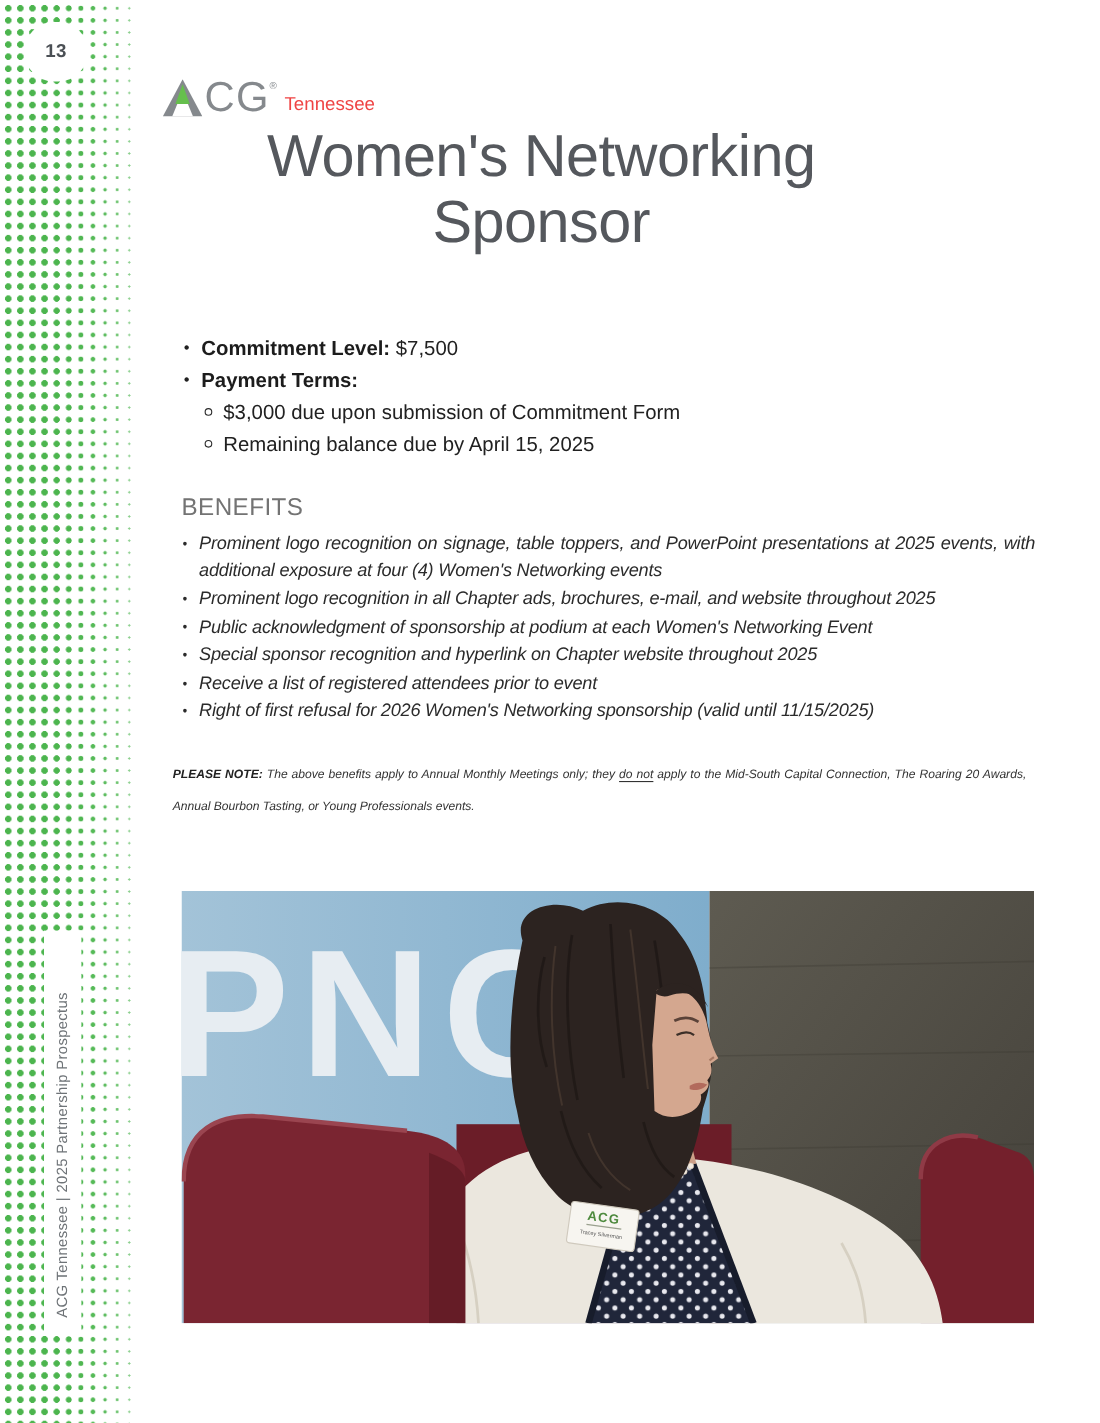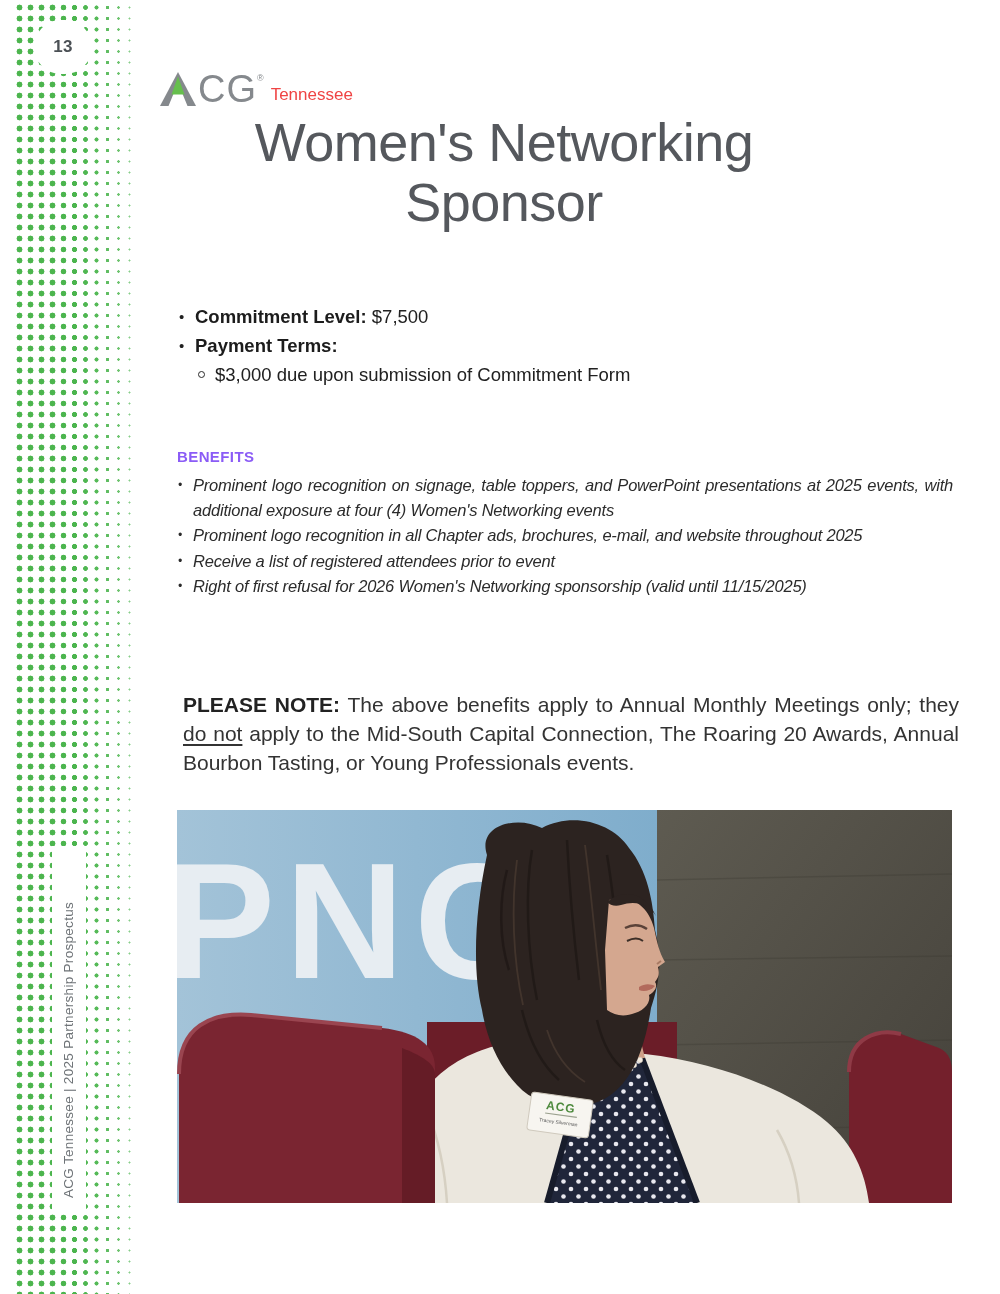--- a/index.html
+++ b/index.html
@@ -1,18 +1,18 @@
 <!DOCTYPE html>
 <html><head>
 <meta charset="utf-8">
 <style>
   html,body{margin:0;padding:0;background:#ffffff;}
   .page{
     position:relative;width:988px;height:1294px;background:#ffffff;
-    overflow:hidden;font-family:"Liberation Sans",sans-serif;color:#212121;margin-left:12px;
+    overflow:hidden;font-family:"Liberation Sans",sans-serif;color:#212121;
   }
   
   .dots{
     position:absolute;left:0;top:0;width:124px;height:1294px;
     background-repeat:repeat-y;
     background-size:11px 11px;
     background-image:
       radial-gradient(circle,#4cb54e 2.7px,rgba(76,181,78,0) 3.2px),
       radial-gradient(circle,#4cb54e 2.7px,rgba(76,181,78,0) 3.2px),
       radial-gradient(circle,#4cb54e 2.7px,rgba(76,181,78,0) 3.2px),
@@ -61,33 +61,33 @@
   .bold-label{font-weight:700;color:#1c1c1c;}
   .sub-bullets{margin-top:0;}
   .sub-bullets > li{position:relative;padding-left:20px;font-size:18.5px;line-height:29px;font-weight:400;}
   .sub-bullets > li::before{
     content:"";position:absolute;left:3px;top:11px;width:5px;height:5px;
     border:1.5px solid #2a2a2a;border-radius:50%;
   }
   
   .benefits-block{position:absolute;left:165px;top:448px;width:776px;}
   .benefits-heading{
-    margin:0 0 8px 0;font-size:15px;font-weight:700;color:#8b5cf6;letter-spacing:.4px;
+    margin:0 0 8px 0;font-size:22px;font-weight:400;color:#737373;letter-spacing:.4px;
   }
   .benefits > li{
     position:relative;padding-left:16px;font-size:16.5px;line-height:24.5px;
     color:#2b2b2b;letter-spacing:-.2px;text-align:justify;margin-bottom:1px;font-style:italic;
   }
   .benefits > li::before{
     content:"\2022";position:absolute;left:1px;top:0;font-size:12px;color:#2b2b2b;
   }
   
   .note{
-    position:absolute;left:171px;top:690px;width:776px;margin:0;
-    font-size:21px;line-height:29px;color:#333333;text-align:justify;
+    position:absolute;left:157px;top:690px;width:776px;margin:0;
+    font-size:11px;line-height:29px;font-style:italic;color:#333333;text-align:justify;
   }
   .note-label{font-weight:700;color:#222222;}
   .note-underline{text-decoration:underline;text-underline-offset:3px;}
   
   .photo{position:absolute;left:165px;top:810px;width:775px;height:393px;margin:0;}
   .photo svg{display:block;}
 </style>
 </head>
 <body>
 
@@ -118,30 +118,33 @@
   <div class="commitment">
     <ul class="main-bullets">
       <li>
         <span class="bold-label">Commitment Level:</span>
         <span>$7,500</span>
       </li>
       <li>
         <span class="bold-label">Payment Terms:</span>
         <ul class="sub-bullets">
           <li>$3,000 due upon submission of Commitment Form</li>
+          <li>Remaining balance due by April 15, 2025</li>
         </ul>
       </li>
     </ul>
   </div>
 
   <div class="benefits-block">
     <h2 class="benefits-heading">BENEFITS</h2>
     <ul class="benefits">
       <li>Prominent logo recognition on signage, table toppers, and PowerPoint presentations at 2025 events, with additional exposure at four (4) Women's Networking events</li>
       <li>Prominent logo recognition in all Chapter ads, brochures, e-mail, and website throughout 2025</li>
+      <li>Public acknowledgment of sponsorship at podium at each Women's Networking Event</li>
+      <li>Special sponsor recognition and hyperlink on Chapter website throughout 2025</li>
       <li>Receive a list of registered attendees prior to event</li>
       <li>Right of first refusal for 2026 Women's Networking sponsorship (valid until 11/15/2025)</li>
     </ul>
   </div>
 
   <p class="note">
     <span class="note-label">PLEASE NOTE:</span>
     <span>The above benefits apply to Annual Monthly Meetings only; they</span>
     <span class="note-underline">do not</span>
     <span>apply to the Mid-South Capital Connection, The Roaring 20 Awards, Annual Bourbon Tasting, or Young Professionals events.</span>

